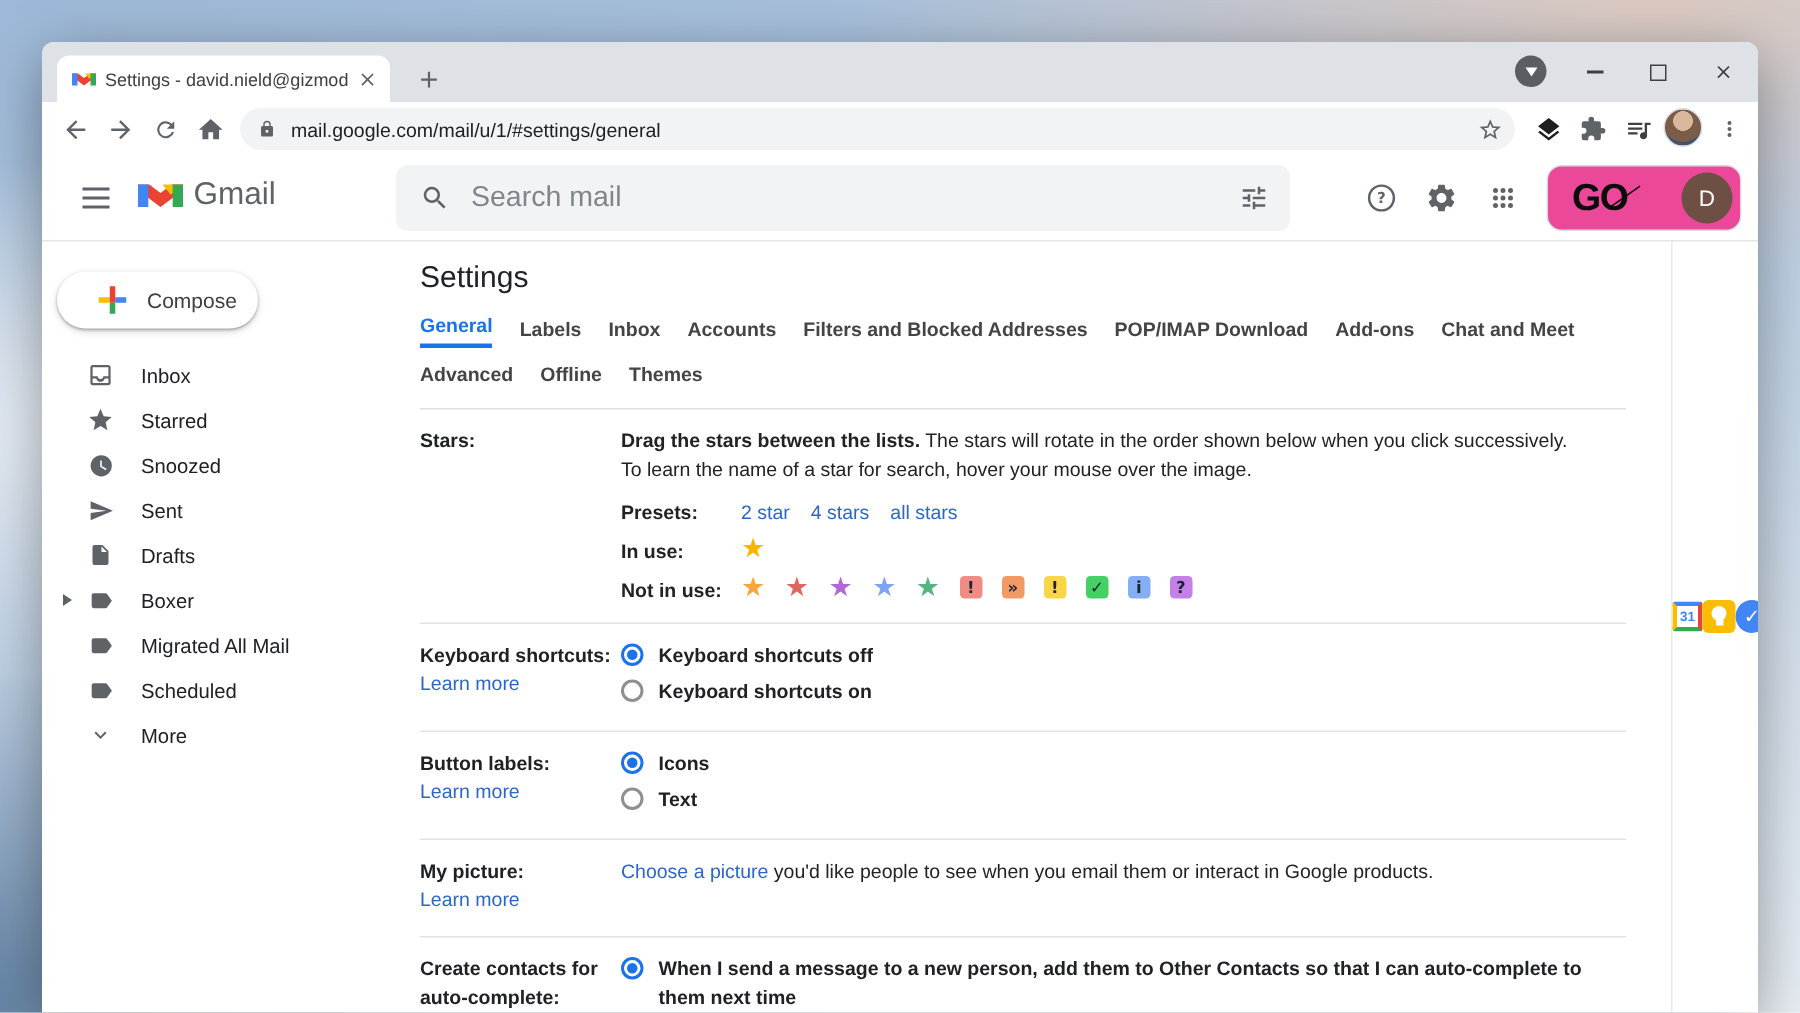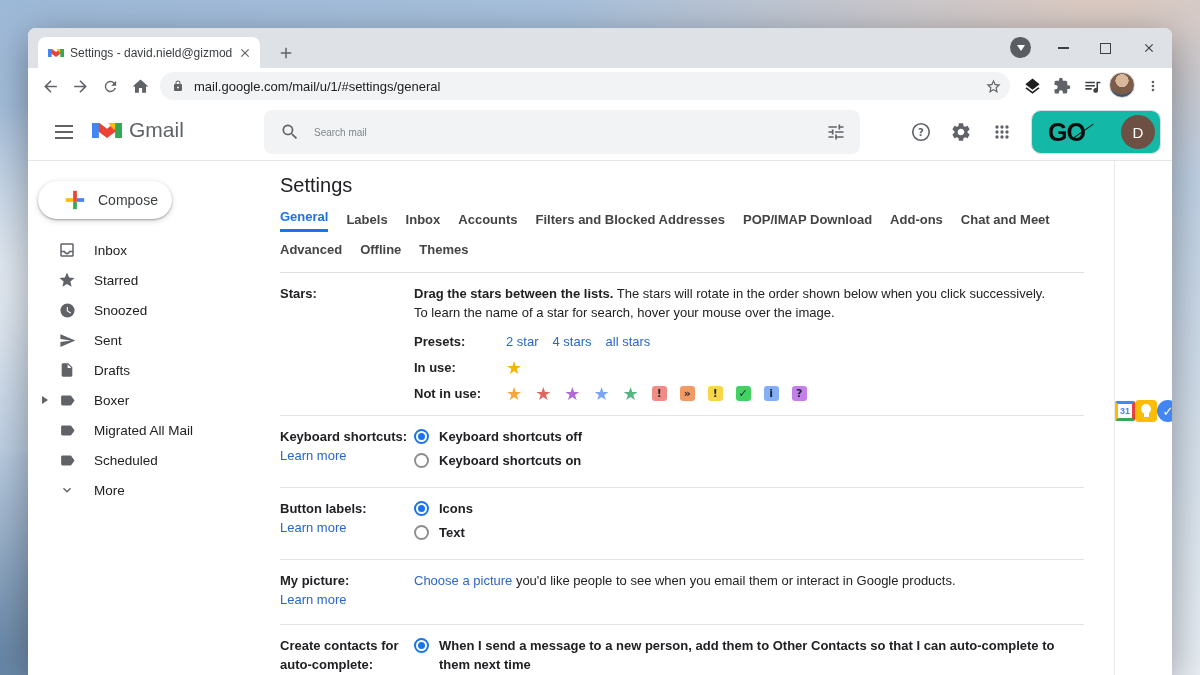--- a/index.html
+++ b/index.html
@@ -38,26 +38,26 @@
   .avatar-photo{position:absolute;left:1081px;top:4px;width:26px;height:26px;border-radius:50%;
     background:radial-gradient(circle at 50% 32%, #d8b79a 0 32%, #7a5c49 33% 68%, #41536b 69%);border:1px solid #dadce0;box-sizing:border-box;}
   
   .gheader{position:relative;height:58px;background:#fff;border-bottom:1px solid #e6e6e6;box-sizing:border-box;}
   .hamburger{position:absolute;left:16px;top:9px;width:40px;height:40px;flex-direction:column;gap:4px;}
   .hamburger b{width:18px;height:2px;background:#5f6368;display:block;}
   .glogo{position:absolute;left:64px;top:15px;display:flex;align-items:center;}
   .glogo-text{font-size:21px;color:#5f6368;margin-left:7px;}
   .searchbar{position:absolute;left:236px;top:7px;width:596px;height:44px;border-radius:8px;
     background:#f1f3f4;display:flex;align-items:center;padding:0 14px 0 16px;box-sizing:border-box;}
-  .searchbar input{flex:1;border:none;outline:none;background:transparent;font-size:10px;color:#202124;
+  .searchbar input{flex:1;border:none;outline:none;background:transparent;font-size:19px;color:#202124;
     margin-left:12px;font-family:inherit;}
   .searchbar input::placeholder{color:#80868b;}
   .hicon{position:absolute;top:9px;width:40px;height:40px;color:#5f6368;}
   .account-box{position:absolute;left:1003px;top:7px;width:130px;height:44px;border:1px solid #dadce0;
-    border-radius:10px;background:#14b8a6;display:flex;align-items:center;justify-content:space-between;
+    border-radius:10px;background:#ec4899;display:flex;align-items:center;justify-content:space-between;
     padding:0 5px 0 16px;box-sizing:border-box;}
   .go-logo{position:relative;font-size:25px;font-weight:bold;letter-spacing:-1px;color:#0c0c0c;}
   .go-logo i{position:absolute;right:1px;top:1px;width:1px;height:24px;background:#0c0c0c;transform:rotate(55deg);font-style:normal;}
   .gmail-avatar{width:34px;height:34px;border-radius:50%;background:#6d4f44;color:#fff;font-size:15px;
     display:flex;align-items:center;justify-content:center;}
   
   .content{display:flex;height:514px;}
   .sidebar{width:228px;box-sizing:border-box;padding-top:20px;}
   .compose{margin-left:10px;width:134px;height:38px;border-radius:19px;background:#fff;
     box-shadow:0 1px 2px rgba(0,0,0,.3),0 2px 6px rgba(0,0,0,.15);display:flex;align-items:center;padding-left:14px;box-sizing:border-box;}
@@ -70,21 +70,21 @@
   .main{flex:1;box-sizing:border-box;padding:0 30px 0 24px;}
   .page-title{margin:13px 0 1px 0;font-size:20px;font-weight:normal;color:#202124;}
   .tabs1{display:flex;gap:18px;margin-top:12px;align-items:flex-end;}
   .tabs2{display:flex;gap:18px;margin-top:10px;padding-bottom:10px;border-bottom:1px solid #e0e0e0;}
   .stab{font-size:13px;font-weight:bold;color:#444;padding-bottom:5px;}
   .stab.active{color:#1a73e8;border-bottom:3px solid #1a73e8;}
   .row{display:grid;grid-template-columns:134px 1fr;padding:11px 0 12px 0;border-bottom:1px solid #e3e3e3;
     font-size:13px;color:#222;line-height:19px;}
   .rlabel{font-weight:bold;color:#202124;}
   a.link{color:#2b66c9;text-decoration:none;cursor:pointer;}
-  .subline{display:flex;align-items:center;margin-top:7px;gap:12px;}
+  .subline{display:flex;align-items:flex-start;margin-top:7px;}
   .sublabel{font-weight:bold;width:80px;}
   .presets{display:flex;gap:14px;}
   .staricons{display:flex;gap:13px;align-items:center;}
   .star{font-size:18px;line-height:15px;font-family:"DejaVu Sans",sans-serif;}
   .chip{width:15px;height:15px;border-radius:3px;display:inline-flex;align-items:center;justify-content:center;
     font-size:11px;font-weight:bold;color:#1c2733;font-family:"DejaVu Sans",sans-serif;line-height:1;}
   .opt{display:flex;align-items:flex-start;margin-bottom:5px;}
   .radio{width:11px;height:11px;border-radius:50%;border:2px solid #8f8f8f;margin-top:2px;flex:none;}
   .radio.checked{border-color:#1a73e8;position:relative;}
   .radio.checked::after{content:"";position:absolute;left:2px;top:2px;width:7px;height:7px;border-radius:50%;background:#1a73e8;}

